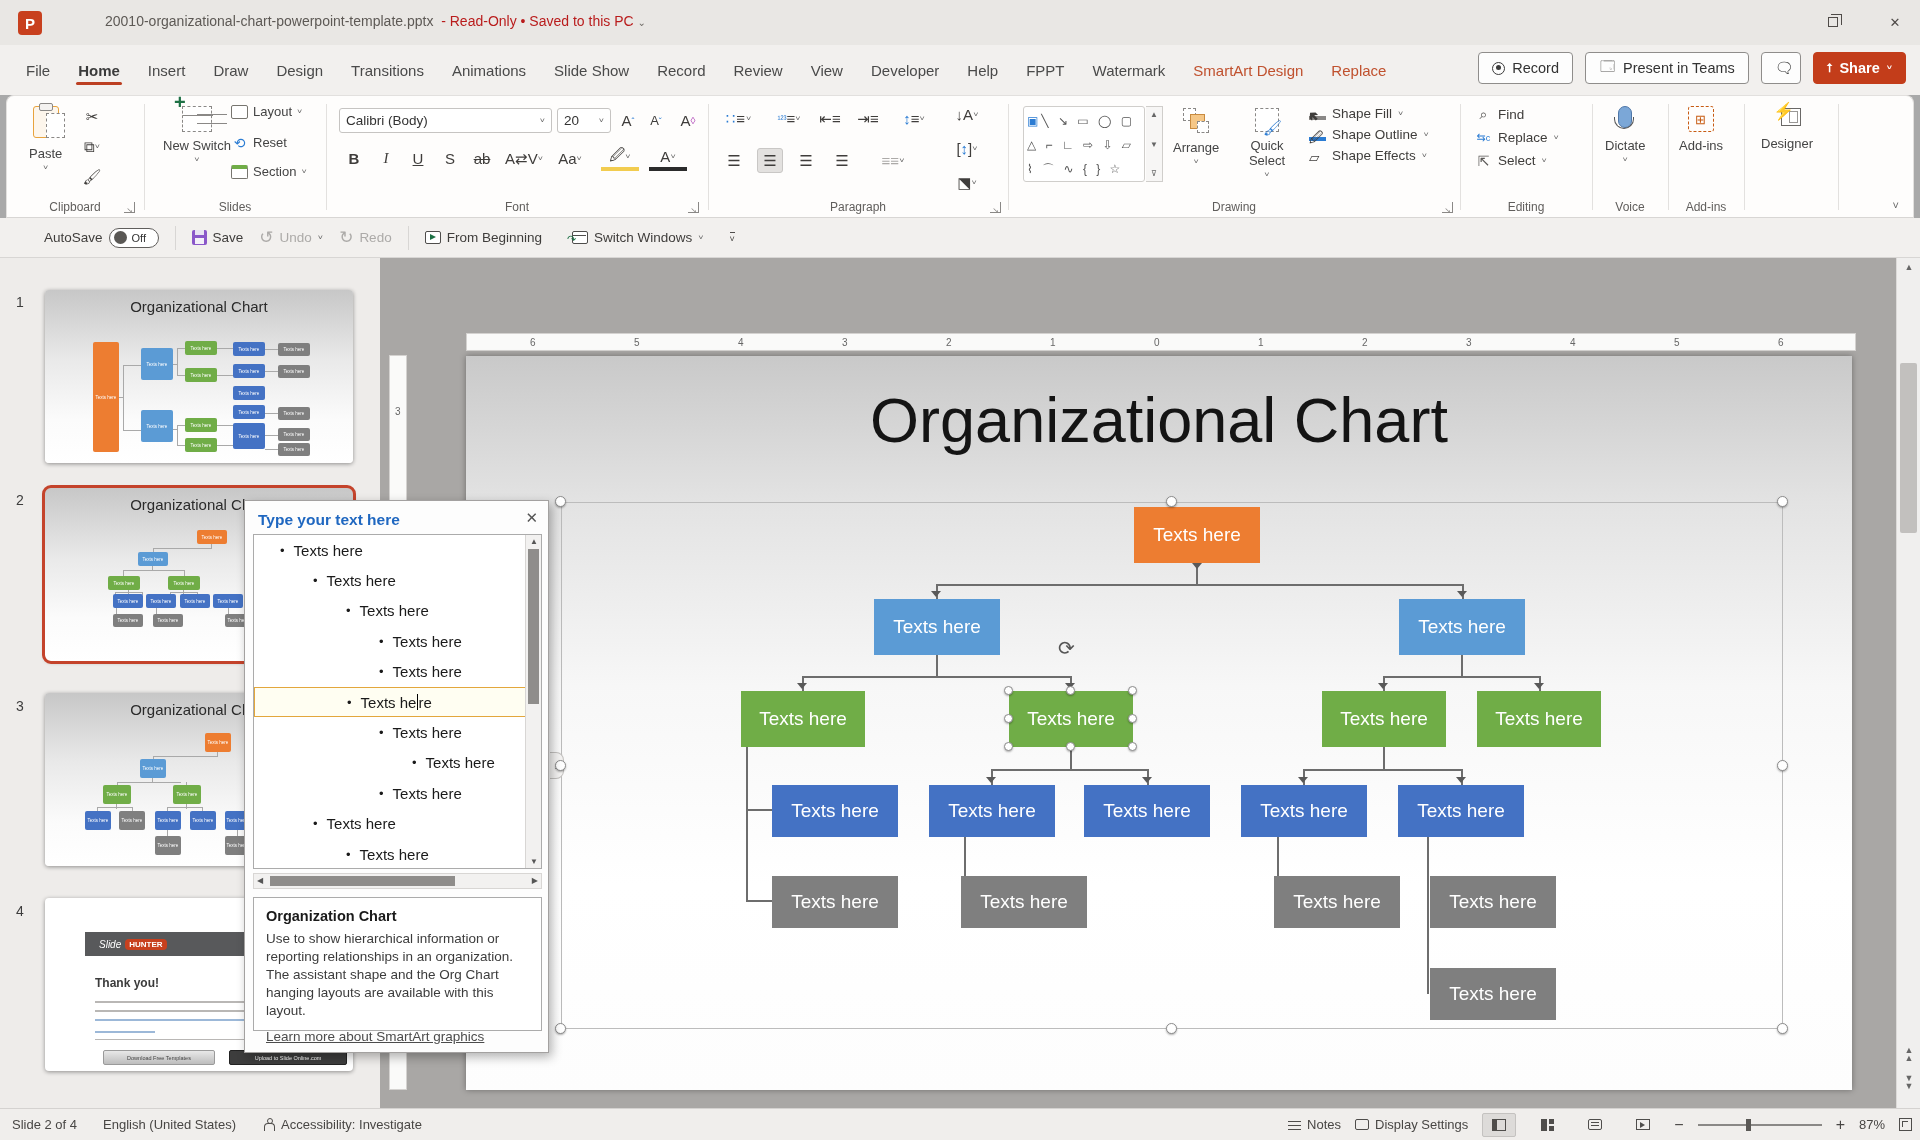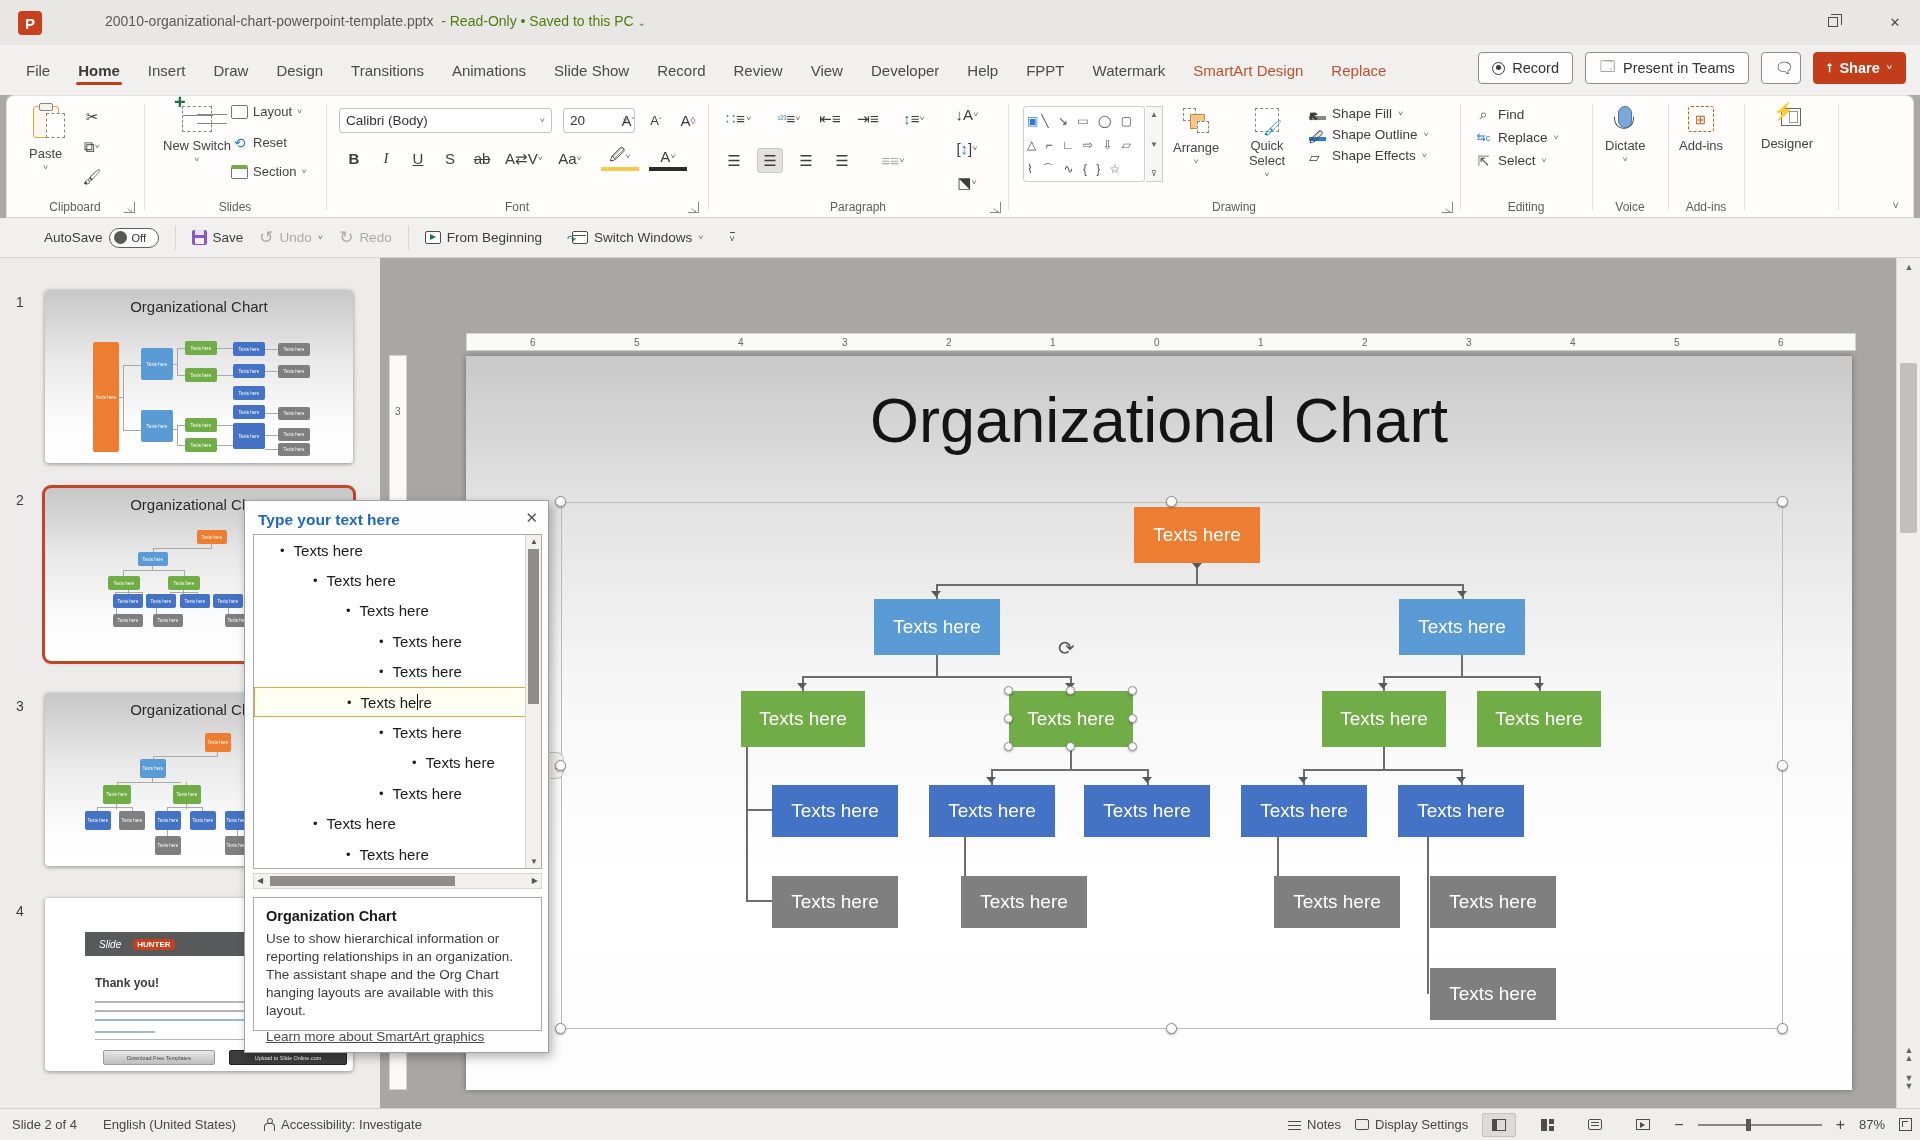--- a/index.html
+++ b/index.html
@@ -76,21 +76,21 @@
   .qsep { width:1px; height:24px; background:#d8d6d4; margin-right:16px; }
 
   
   .thumbpanel { position:absolute; left:0; top:258px; width:380px; height:850px; background:#eeecea; }
   .thumbnum { position:absolute; left:16px; font-size:14px; color:#3d3d3d; }
   .thumbcard { position:absolute; left:45px; width:308px; height:173px; background:linear-gradient(180deg,#c7c7c7 0%,#e9e9e9 40%,#fbfbfb 75%,#ffffff 100%); border-radius:4px; box-shadow:0 1px 4px rgba(0,0,0,.4); overflow:hidden; }
   .thumbcard.selected { outline:3px solid #C4432B; border-radius:6px; }
   .minititle { position:absolute; top:8px; left:0; right:0; text-align:center; font-size:15px; font-weight:300; color:#2b2b2b; white-space:nowrap; }
   .minibox { position:absolute; border-radius:2px; color:#fff; font-size:4.5px; line-height:5px; display:flex; align-items:center; justify-content:center; text-align:center; overflow:hidden; }
   .miniline { position:absolute; background:#a9a9a9; }
-  .s4bar { position:absolute; left:40px; top:34px; width:268px; height:24px; background:#58595b; display:flex; align-items:center; padding-left:14px; gap:12px; }
+  .s4bar { position:absolute; left:40px; top:34px; width:268px; height:24px; background:#58595b; display:flex; align-items:center; padding-left:14px; gap:4px; }
   .s4brand1 { color:#fff; font-style:italic; font-size:10px; }
   .s4brand2 { background:#C8401E; color:#fff; font-size:8px; font-weight:bold; padding:1px 4px; border-radius:4px; }
   .s4head { position:absolute; left:50px; top:78px; font-size:12px; font-weight:bold; color:#3b3b3b; }
   .s4line { position:absolute; left:50px; height:2px; background:#b9b7b5; }
   .s4btn { position:absolute; font-size:5.5px; display:flex; align-items:center; justify-content:center; color:#444; border-radius:2px; }
 
   
   .canvas { position:absolute; left:380px; top:258px; width:1516px; height:850px; background:#a9a7a5; }
   .hruler { position:absolute; left:86px; top:75px; width:1390px; height:18px; background:#fafaf9; border:1px solid #d4d2d0; font-size:10px; color:#666; }
   .hruler span { position:absolute; top:3px; }
@@ -158,21 +158,21 @@
   .pers-ic { width:13px; height:13px; position:relative; }
   .pers-ic::before { content:""; position:absolute; left:4.5px; top:0; width:4px; height:4px; border:1.2px solid #4f4d4b; border-radius:50%; }
   .pers-ic::after { content:""; position:absolute; left:2px; top:5px; width:9px; height:7px; border:1.2px solid #4f4d4b; border-bottom:none; border-radius:4px 4px 0 0; }
 </style>
 </head>
 <body>
 
 <div class="titlebar">
   <div class="pptico">P</div>
   <div class="fname">
-    <span>20010-organizational-chart-powerpoint-template.pptx</span>&nbsp;&nbsp;<span style="color:#4d7c0f">-  Read-Only • Saved to this PC</span>
+    <span>20010-organizational-chart-powerpoint-template.pptx</span>&nbsp;&nbsp;<span style="color:#b91c1c">-  Read-Only • Saved to this PC</span>
     <span style="font-size:10px;color:#6e6a66">⌄</span>
   </div>
   <div class="winbtn" style="left:1822px">
       <span class="restore-glyph"></span>
     </div>
   <div class="winbtn" style="left:1884px">✕</div>
 </div>
 
 <div class="tabsbar">
   <div class="tabs" id="tabs">
@@ -252,21 +252,21 @@
       </div>
     <div class="grplabel">Slides</div>
   </div>
   <div class="gsep" style="left:319px"></div>
 
   <div class="grp" style="left:320px;width:380px">
     <div class="combo" style="left:12px;top:12px;width:213px">
         <span>Calibri (Body)</span>
         <span class="chev">˅</span>
       </div>
-    <div class="combo" style="left:236px;top:12px;width:72px">
+    <div class="combo" style="left:230px;top:12px;width:54px">
         <span>20</span>
         <span class="chev">˅</span>
       </div>
     <div class="fbtn" style="left:288px;top:12px">A<span style="font-size:9px;color:#2b7cd3">ˆ</span></div>
     <div class="fbtn" style="left:316px;top:12px;font-size:13px">A<span style="font-size:9px;color:#2b7cd3">ˇ</span></div>
     <div class="fbtn" style="left:348px;top:12px">A<span style="font-size:10px;color:#b14aba">◊</span></div>
     <div class="fbtn" style="left:14px;top:50px;font-weight:bold">B</div>
     <div class="fbtn" style="left:46px;top:50px;font-style:italic;font-family:'Liberation Serif',serif">I</div>
     <div class="fbtn" style="left:78px;top:50px;text-decoration:underline">U</div>
     <div class="fbtn" style="left:110px;top:50px">S</div>

